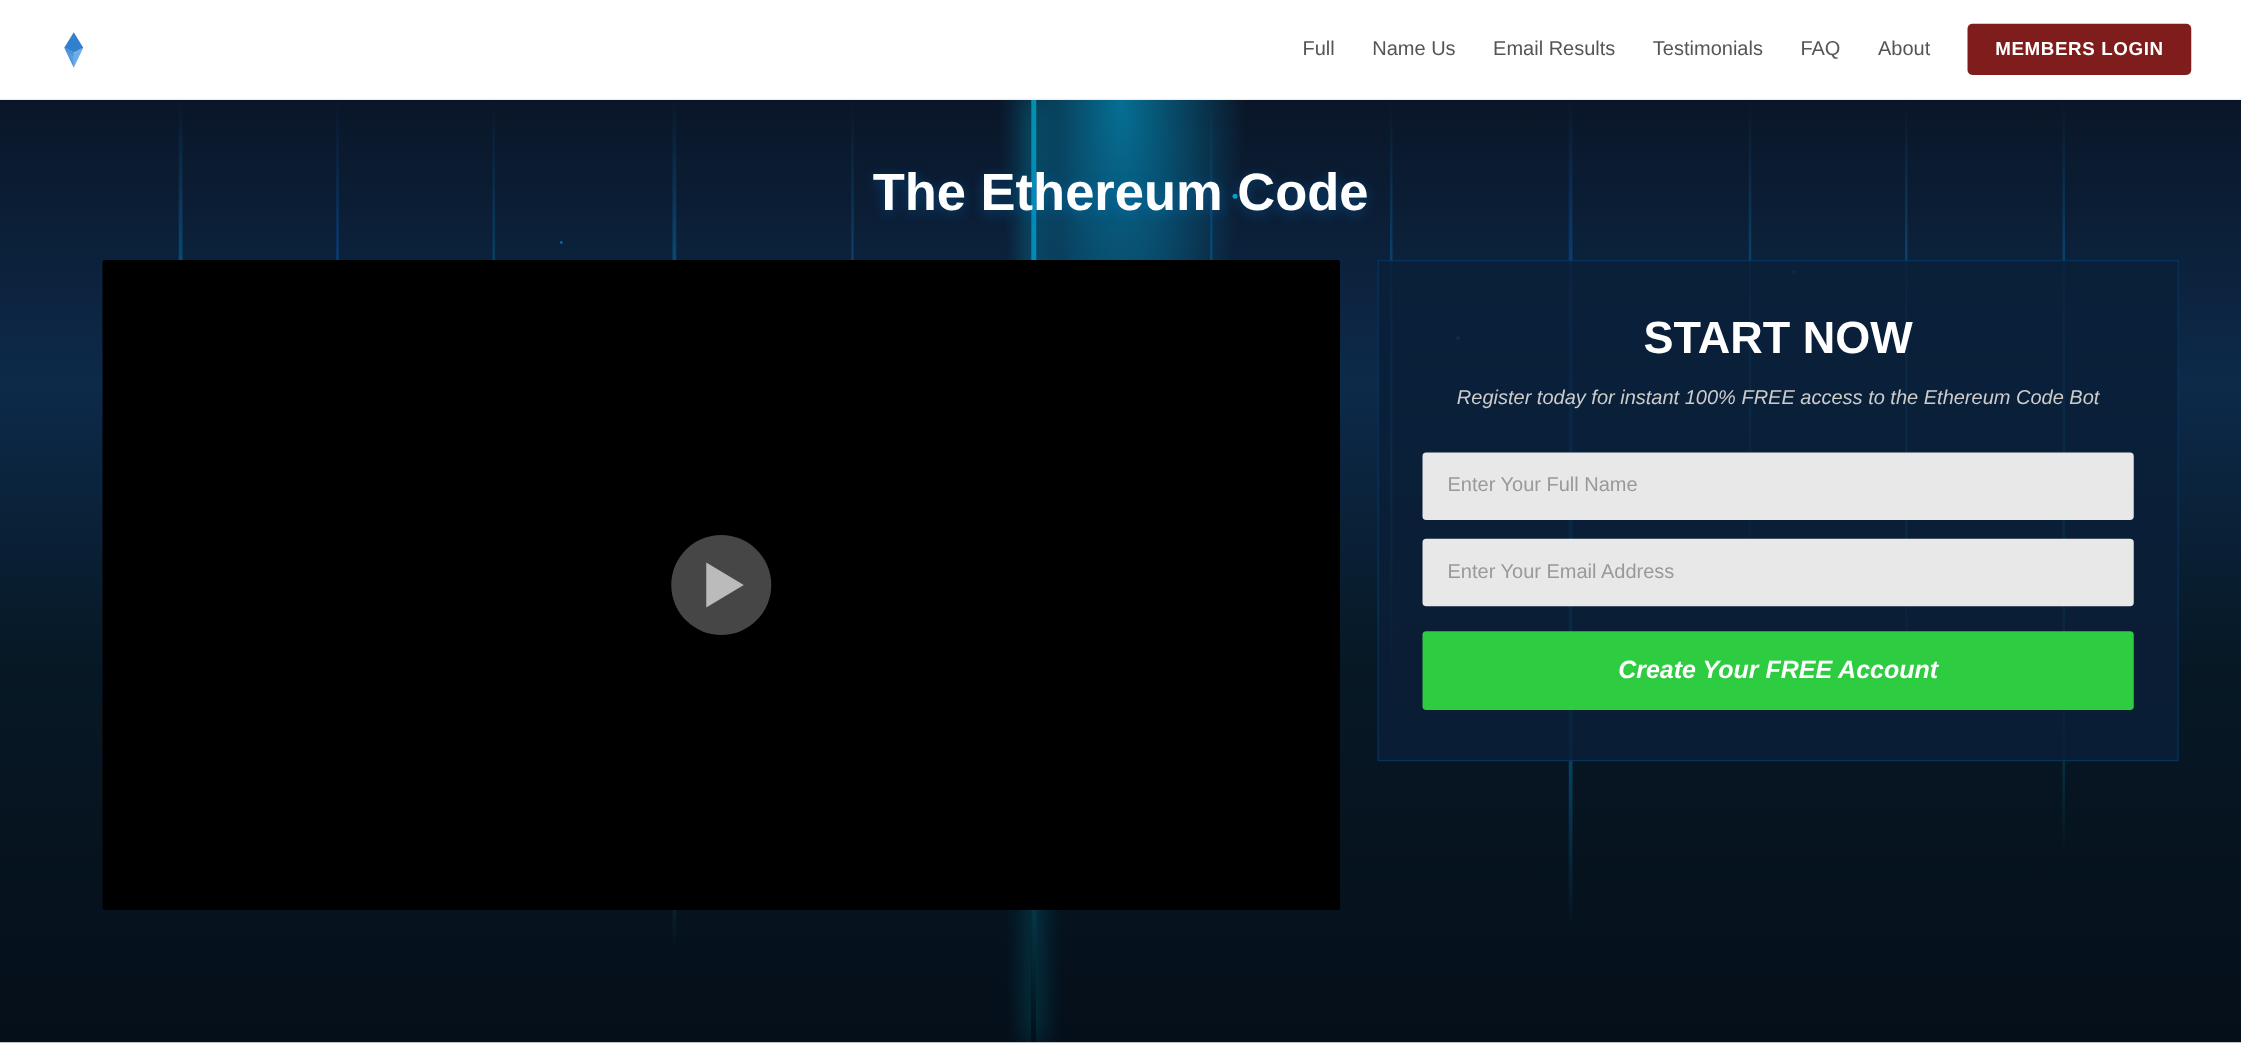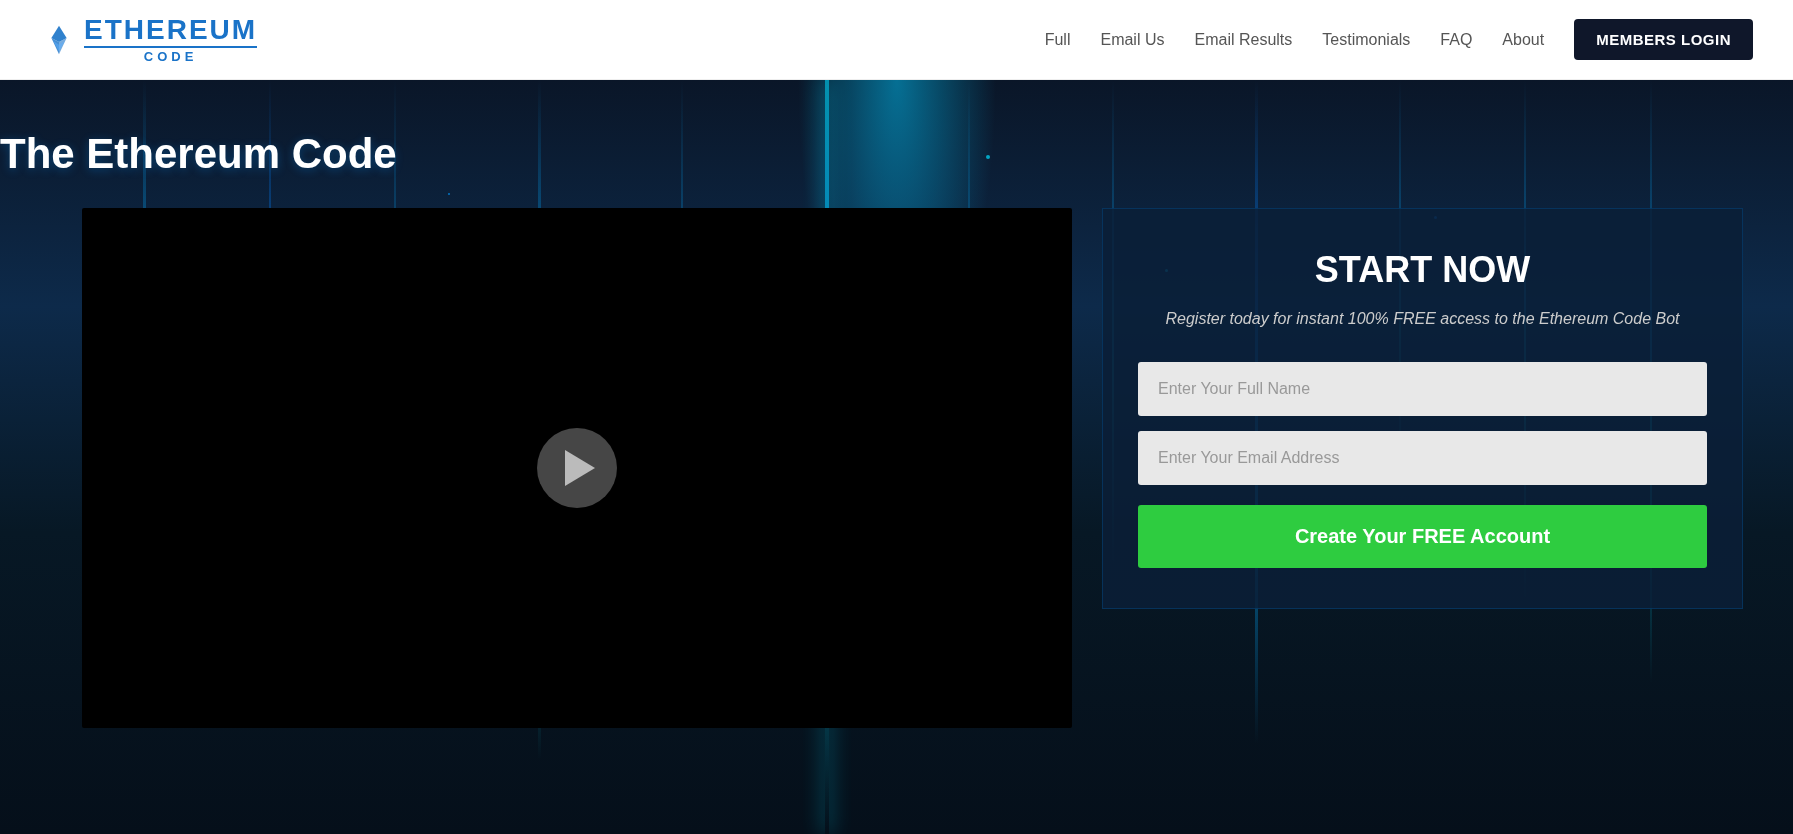--- a/index.html
+++ b/index.html
@@ -56,21 +56,21 @@
       gap: 30px;
     }
     .nav-link {
       color: #555;
       text-decoration: none;
       font-size: 16px;
       font-weight: 500;
     }
 
     .members-login-btn {
-      background: #0f172a;
+      background: #7f1d1d;
       color: #fff;
       border: none;
       padding: 12px 22px;
       font-size: 15px;
       font-weight: 700;
       cursor: pointer;
       border-radius: 4px;
       letter-spacing: 0.5px;
       text-transform: uppercase;
     }
@@ -111,21 +111,21 @@
     .particle {
       position: absolute;
       width: 3px;
       height: 3px;
       background: #00ccff;
       border-radius: 50%;
       opacity: 0.7;
     }
 
     .hero-title {
-      text-align: left;
+      text-align: center;
       color: #fff;
       font-size: 42px;
       font-weight: 900;
       padding-top: 50px;
       padding-bottom: 30px;
       position: relative;
       z-index: 5;
       text-shadow: 0 2px 10px rgba(0,150,255,0.3);
     }
 
@@ -212,42 +212,39 @@
       width: 100%;
       padding: 20px;
       background: #2ecc40;
       color: #fff;
       border: none;
       font-size: 20px;
       font-weight: 700;
       cursor: pointer;
       border-radius: 3px;
       margin-top: 5px;
+      font-style: italic;
     }
   </style>
 </head>
 <body>
 
 <header class="header">
   <div class="logo">
     <svg class="logo-icon" viewBox="0 0 40 40" fill="none" xmlns="http://www.w3.org/2000/svg">
       <path d="M20 5 L28 18 L20 22 L12 18 Z" fill="#1a73c8" opacity="0.9"></path>
       <path d="M20 22 L28 18 L20 35 Z" fill="#1a73c8" opacity="0.6"></path>
       <path d="M20 22 L12 18 L20 35 Z" fill="#1a73c8" opacity="0.8"></path>
       <path d="M20 25 L26 21 L20 32 L14 21 Z" fill="#5aafff" opacity="0.5"></path>
     </svg>
-    <div class="logo-text">
-      <span class="logo-ethereum">ETHEREUM</span>
-      <span class="logo-code">CODE</span>
-    </div>
   </div>
 
   <nav class="nav">
     <a class="nav-link" href="#">Full</a>
-    <a class="nav-link" href="#">Email Us</a>
+    <a class="nav-link" href="#">Name Us</a>
     <a class="nav-link" href="#">Email Results</a>
     <a class="nav-link" href="#">Testimonials</a>
     <a class="nav-link" href="#">FAQ</a>
     <a class="nav-link" href="#">About</a>
     <button class="members-login-btn">MEMBERS LOGIN</button>
   </nav>
 </header>
 
 <section class="hero">
 

